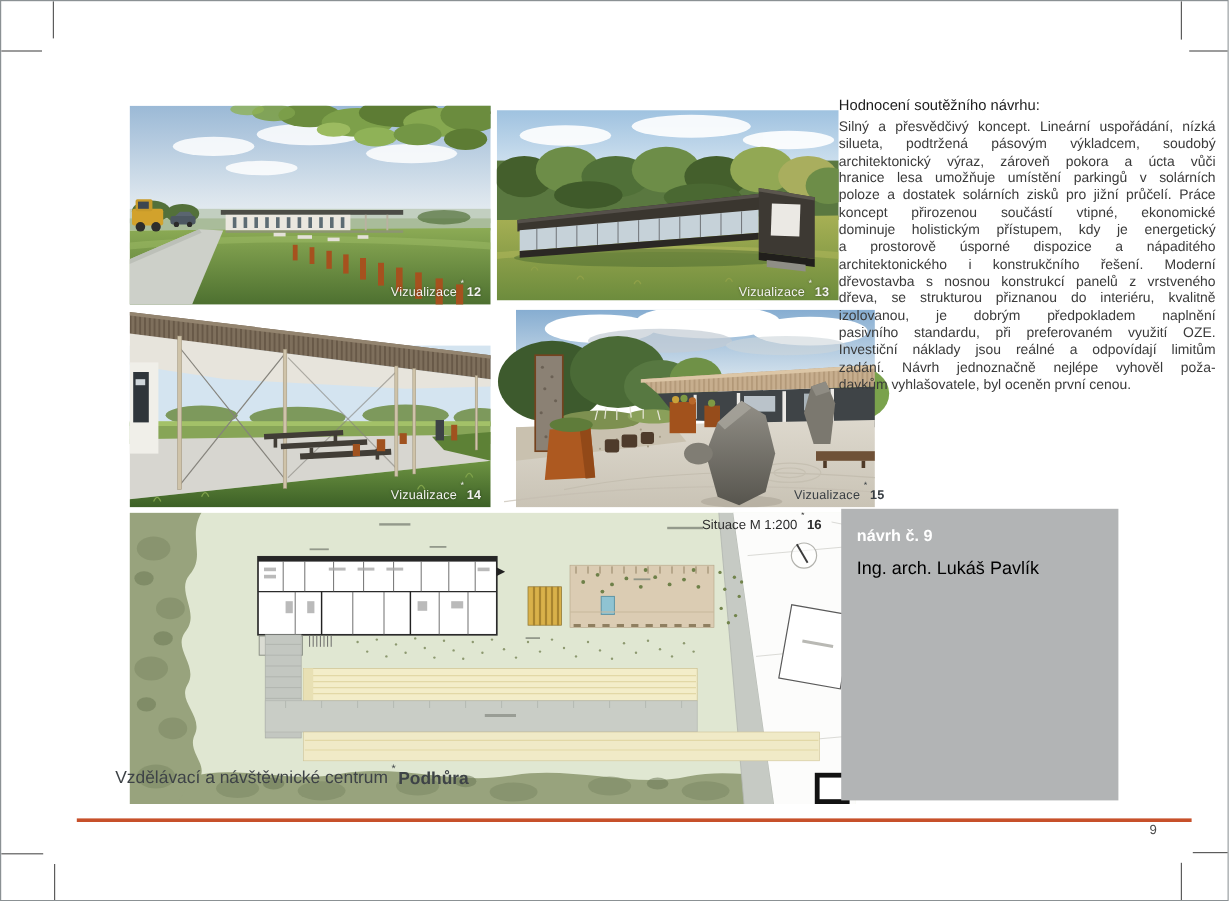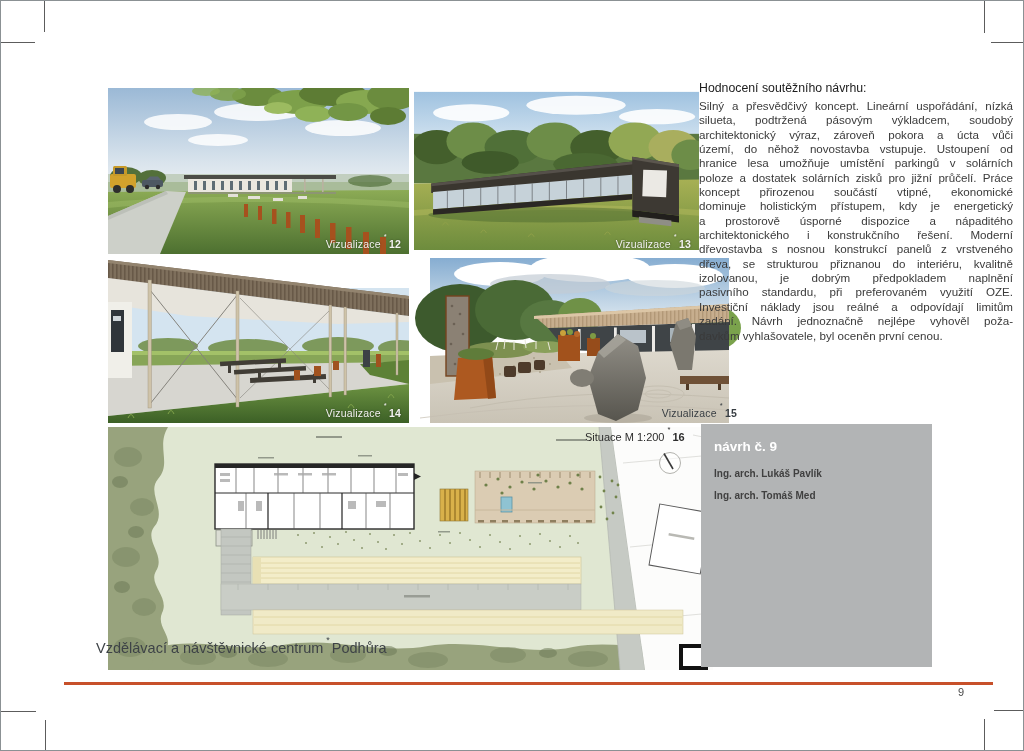--- a/index.html
+++ b/index.html
@@ -17,26 +17,26 @@
   .star{font-size:7.5px;position:relative;top:-4px;margin:0 2px 0 3px;font-weight:400;}
   .fignum{font-weight:700;}
   
   .eval{position:absolute;left:698px;top:80px;width:314px;color:#3a3a3a;}
   .eval h2{margin:0 0 4px 0;font-size:12.3px;color:#1c1c1c;font-weight:400;}
   .jline{font-size:11.6px;line-height:14.35px;text-align:justify;text-align-last:justify;white-space:normal;}
   .jline:last-child{text-align-last:left;}
   
   .entry{position:absolute;left:700px;top:423px;width:231px;height:243px;background:#b2b4b5;box-sizing:border-box;padding:15px 10px 0 13px;}
   .entry-title{color:#ffffff;font-weight:700;font-size:13.5px;margin-bottom:9px;}
-  .entry-author{color:#404040;font-weight:700;font-size:10px;line-height:22px;}
+  .entry-author{color:#000000;font-weight:400;font-size:15px;line-height:22px;}
   
   .plan-label{position:absolute;left:497px;top:2px;font-size:11px;color:#2d2d2d;white-space:nowrap;text-align:right;}
   .plan-caption{position:absolute;left:8px;top:212px;font-size:14.5px;color:#3e4347;white-space:nowrap;}
   .plan-caption .star{font-size:9px;top:-4px;}
-  .plan-caption b{font-weight:400;margin-top:32px;}
+  .plan-caption b{font-weight:700;margin-top:32px;}
   .rule{position:absolute;left:63px;top:681px;width:929px;height:3px;background:#c7502a;}
   .pagenum{position:absolute;left:948px;top:685px;width:24px;text-align:center;font-size:11px;color:#4a4a4a;}
 </style>
 </head>
 <body>
 
 <div class="page">
 
   <div class="crop" style="left:43px;top:0;width:1px;height:31px"></div>
   <div class="crop" style="left:0;top:41px;width:34px;height:1px"></div>
@@ -622,21 +622,20 @@
     <div class="plan-caption"><span>Vzdělávací a návštěvnické centrum</span><sup class="star">*</sup><b>Podhůra</b></div>
   </div>
 
   <div class="eval">
     <h2>Hodnocení soutěžního návrhu:</h2>
     <div>
 
     <div class="jline">Silný a přesvědčivý koncept. Lineární uspořádání, nízká</div>
         <div class="jline">silueta, podtržená pásovým výkladcem, soudobý</div>
         <div class="jline">architektonický výraz, zároveň pokora a úcta vůči</div>
-        <div class="jline">území, do něhož novostavba vstupuje. Ustoupení od</div>
         <div class="jline">hranice lesa umožňuje umístění parkingů v solárních</div>
         <div class="jline">poloze a dostatek solárních zisků pro jižní průčelí. Práce</div>
         <div class="jline">koncept přirozenou součástí vtipné, ekonomické</div>
         <div class="jline">dominuje holistickým přístupem, kdy je energetický</div>
         <div class="jline">a prostorově úsporné dispozice a nápaditého</div>
         <div class="jline">architektonického i konstrukčního řešení. Moderní</div>
         <div class="jline">dřevostavba s nosnou konstrukcí panelů z vrstveného</div>
         <div class="jline">dřeva, se strukturou přiznanou do interiéru, kvalitně</div>
         <div class="jline">izolovanou, je dobrým předpokladem naplnění</div>
         <div class="jline">pasivního standardu, při preferovaném využití OZE.</div>
@@ -644,20 +643,19 @@
         <div class="jline">zadání. Návrh jednoznačně nejlépe vyhověl poža-</div>
         <div class="jline">davkům vyhlašovatele, byl oceněn první cenou.</div>
       </div>
   </div>
 
   <div class="entry">
     <div class="entry-title">návrh č. 9</div>
     <div>
 
     <div class="entry-author">Ing. arch. Lukáš Pavlík</div>
-        <div class="entry-author">Ing. arch. Tomáš Med</div>
       </div>
   </div>
 
   <div class="rule"></div>
   <div class="pagenum">9</div>
 
 </div>
 
 </body></html>

